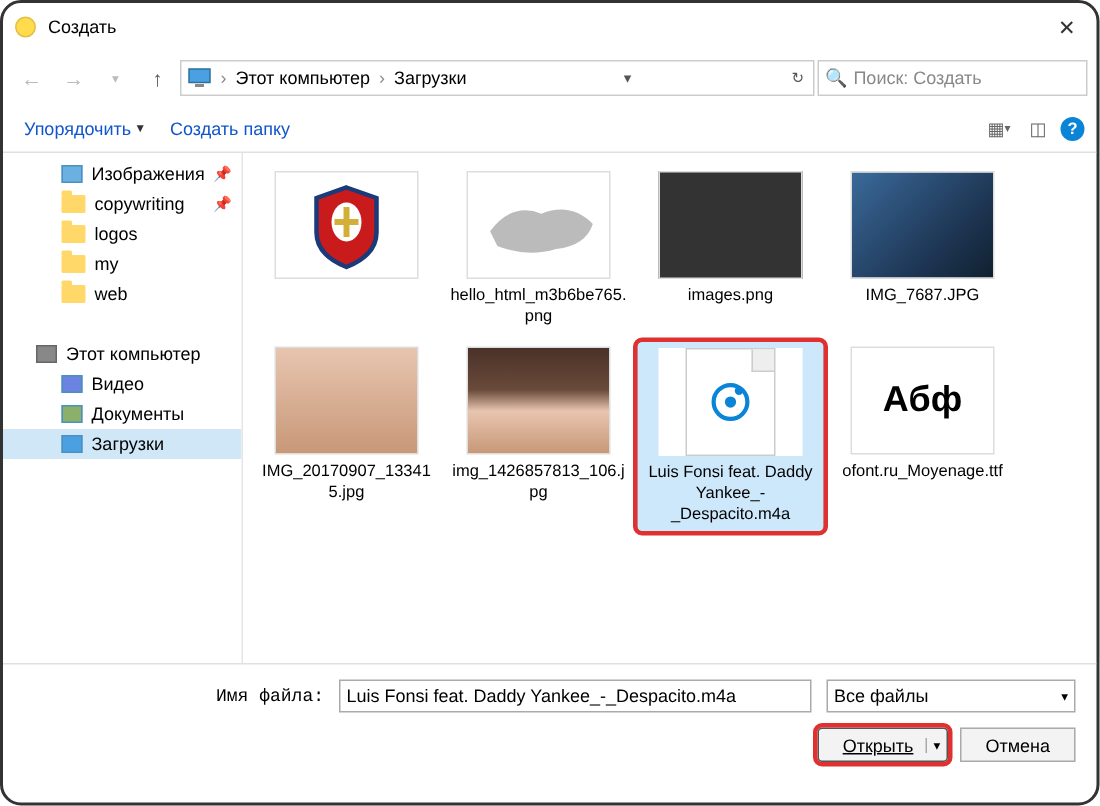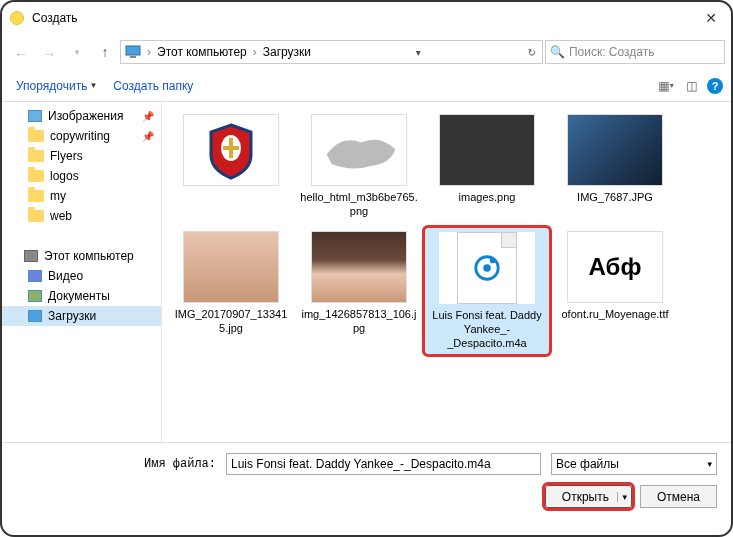--- a/index.html
+++ b/index.html
@@ -23,21 +23,21 @@
 .toolbar { height: 32px; border-bottom: 1px solid #e0e0e0; display: flex; align-items: center; padding: 0 8px; font-size: 12px; gap: 4px; }
 .toolbar .tbtn { color: #15c; padding: 4px 6px; display:inline-flex; align-items:center; gap:2px;}
 .toolbar .tbtn .tri{font-size:8px;color:#333;}
 .toolbar .spacer { flex: 1; }
 .toolbar .ricon { width: 22px; height: 22px; display: inline-flex; align-items: center; justify-content: center; color: #666; }
 .toolbar .ricon.help { background:#0a84d6; color:#fff; border-radius:50%; width:16px; height:16px; font-size:11px; font-weight:bold;}
 
 .body { display: flex; height: 340px; }
 .tree { width: 160px; border-right: 1px solid #e5e5e5; padding: 4px 0; overflow: hidden; font-size: 12px; }
 .tree-item { padding: 3px 6px 3px 22px; display: flex; align-items: center; gap: 6px; white-space: nowrap; }
-.tree-item.l2 { padding-left: 26px; }
+.tree-item.l2 { padding-left: 39px; }
 .tree-item.sel { background: #d0e7f7; }
 .tree-item .ficon { width: 16px; height: 12px; background: #ffd869; border-radius: 1px; position:relative; }
 .tree-item .ficon::before{content:"";position:absolute;top:-3px;left:0;width:7px;height:3px;background:#ffd869;border-radius:1px 1px 0 0;}
 .tree-item .icon-img{width:14px;height:12px;background:#6ab0e0;border:1px solid #4a90c0;}
 .tree-item .icon-pc{width:14px;height:12px;background:#888;border:1px solid #666;}
 .tree-item .icon-onedrive{width:14px;height:10px;background:#0a84d6;border-radius:4px;}
 .tree-item .pin { color: #888; font-size: 10px; margin-left: auto; }
 
 .files { flex: 1; padding: 8px 6px; display: flex; flex-wrap: wrap; align-content: flex-start; gap: 4px 2px; overflow:hidden; position:relative;}
 .file { width: 126px; display: flex; flex-direction: column; align-items: center; padding: 4px; font-size: 11px; text-align: center; }
@@ -55,21 +55,21 @@
 .bottom { border-top: 1px solid #e0e0e0; padding: 10px 14px; font-size: 12px; }
 .row1 { display: flex; align-items: center; gap: 10px; margin-bottom: 10px; }
 .row1 .lbl { width: 200px; text-align: right; font-family: Liberation Mono, monospace; }
 .row1 input.fn { flex: 1; border: 1px solid #aaa; height: 22px; padding: 0 4px; font-size: 12px; }
 .row1 .filter { width: 166px; border: 1px solid #aaa; height: 22px; display: flex; align-items: center; padding: 0 4px; justify-content: space-between; }
 .row2 { display: flex; justify-content: flex-end; gap: 8px; }
 .btn { height: 23px; border: 1px solid #aaa; background: #f3f3f3; padding: 0 16px; font-size: 12px; display: inline-flex; align-items: center; position:relative;}
 .btn.default { border-color: #555; }
 .btn.split { padding-right: 22px; }
 .btn.split::after { content: "▾"; position: absolute; right: 4px; font-size: 9px; border-left:1px solid #aaa; padding-left:4px;}
-.btn.highlight-ring { outline: 3px solid #e03030; outline-offset: 0; border-radius: 3px; }
+.btn.highlight-ring { outline: 3px solid #e03030; outline-offset: 0; border-radius: 3px; text-decoration: underline; }
 </style>
 </head>
 <body>
 
 <div class="titlebar">
   <span class="yicon"></span>
   <span>Создать</span>
   <span class="close">✕</span>
 </div>
 
@@ -115,24 +115,20 @@
         <span>Изображения</span>
         <span class="pin">📌</span>
       </div>
     <div class="tree-item l2">
         <span class="ficon"></span>
         <span>copywriting</span>
         <span class="pin">📌</span>
       </div>
     <div class="tree-item l2">
         <span class="ficon"></span>
-        <span>Flyers</span>
-      </div>
-    <div class="tree-item l2">
-        <span class="ficon"></span>
         <span>logos</span>
       </div>
     <div class="tree-item l2">
         <span class="ficon"></span>
         <span>my</span>
       </div>
     <div class="tree-item l2">
         <span class="ficon"></span>
         <span>web</span>
       </div>

